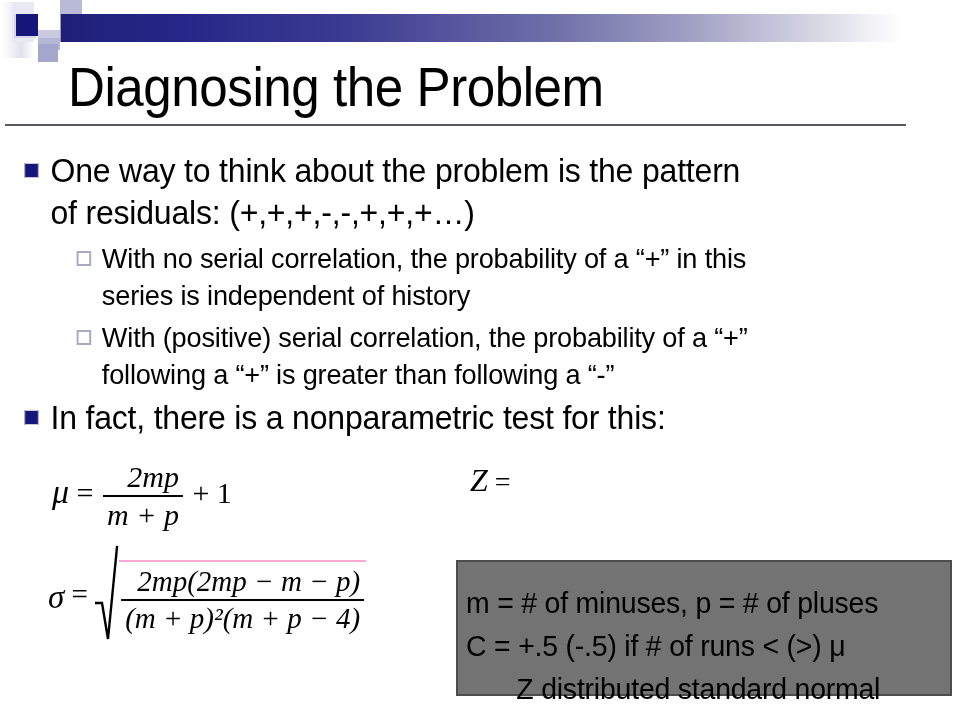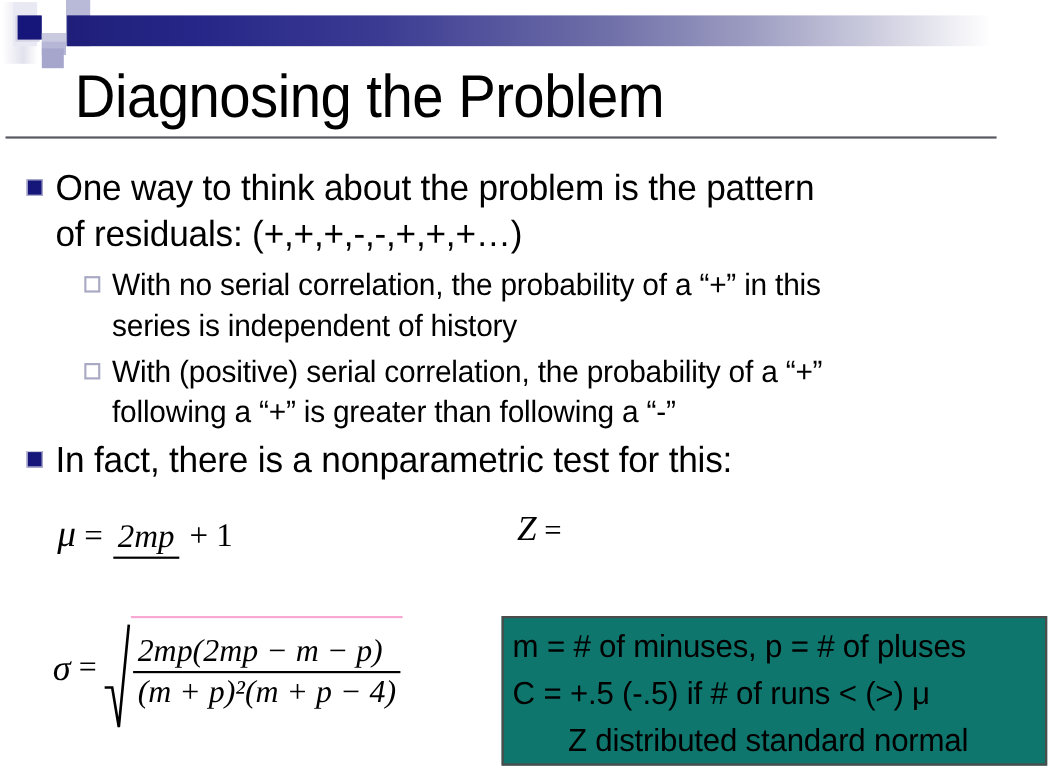--- a/index.html
+++ b/index.html
@@ -145,22 +145,22 @@
   .math {
     font-family: "Liberation Serif", "DejaVu Serif", serif;
     font-style: italic;
   }
   .up { font-style: normal; }
 
   
   .frac {
     display: inline-block;
     vertical-align: middle;
-    text-align: left;
-    margin: 11px 2px;
+    text-align: right;
+    margin: 0 2px;
   }
   .frac .num {
     display: block;
     padding: 0 4px 1px 4px;
     border-bottom: 2px solid #000;
     white-space: nowrap;
   }
   .frac .den {
     display: block;
     padding: 1px 4px 0 4px;
@@ -218,23 +218,23 @@
   #formula-z .lhs { font-size: 32px; }
 
   
   #legend-box {
     position: absolute;
     left: 456px;
     top: 108px;
     width: 496px;
     height: 136px;
     border: 2px solid #4c4c4c;
-    background: #0f766e;
+    background: #737373;
     box-sizing: border-box;
-    padding: 5px 0 0 8px;
+    padding: 20px 0 0 8px;
   }
   .legend-line {
     font-size: 29px;
     line-height: 43px;
     font-family: "Liberation Sans Narrow", "Liberation Sans", sans-serif;
     letter-spacing: -0.2px;
     white-space: nowrap;
     transform: scaleX(0.98);
     transform-origin: left center;
   }
@@ -292,20 +292,21 @@
 
 </div>
 
 <div id="formula-area">
 
   <div id="formula-mu" class="math">
     <span class="lhs">μ</span>
     <span class="up">=</span>
     <span class="frac">
       <span class="num">2mp</span>
+      <span class="den">m + p</span>
     </span>
     <span class="up">+ 1</span>
   </div>
 
   <div id="formula-sigma" class="math">
     <span class="lhs">σ</span>
     <span class="up">=</span>
     <span class="sqrt">
       <span class="radical">
         <svg width="24" height="96" viewBox="0 0 24 96" style="position:absolute;left:0;bottom:-4px;">

